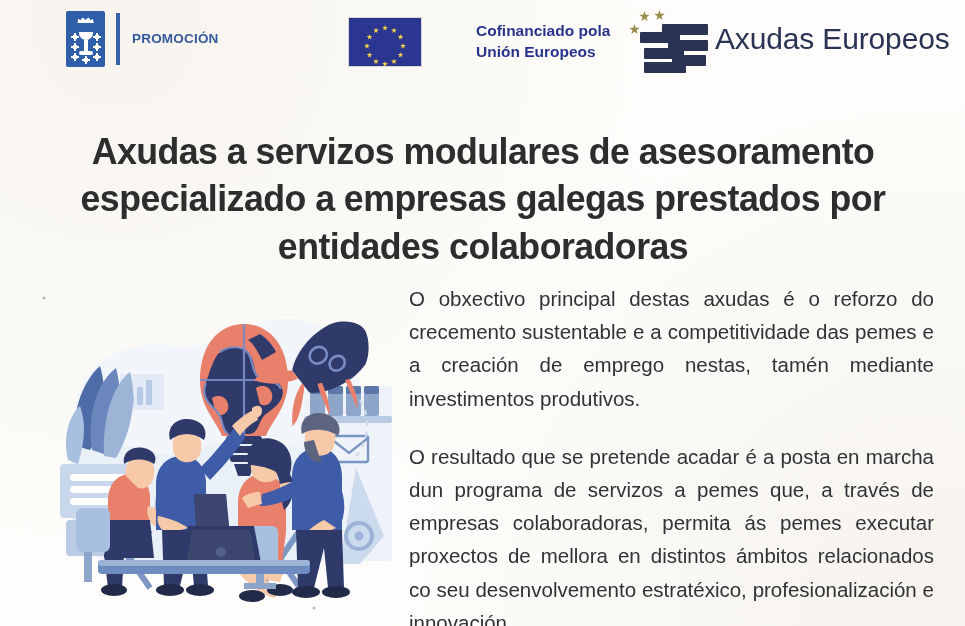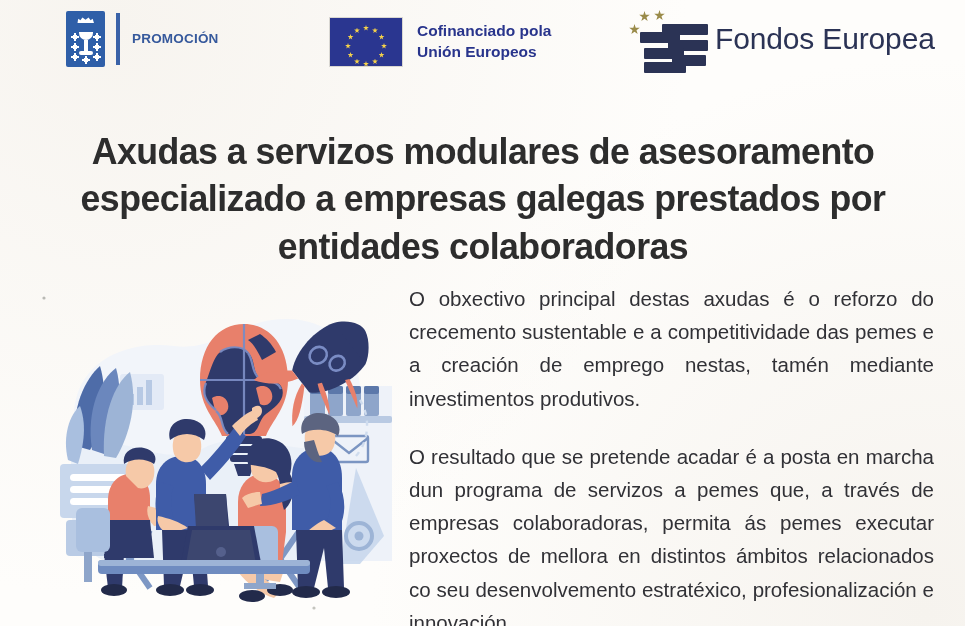--- a/index.html
+++ b/index.html
@@ -63,21 +63,21 @@
   .xunta-shield .cross::after{ left:-1.6px; top:1.2px; width:7.2px; height:1.6px; }
   .divider-bar{
     width:4px; height:52px; background:#3a62a8; margin-left:11px; flex:none;
   }
   .igape-text{
     margin-left:12px; color:#36599c;
     font-size:13.5px; font-weight:bold; line-height:1.42; letter-spacing:.015em;
   }
 
   
-  #logo-eu{ left:329px; top:17px; }
+  #logo-eu{ left:348px; top:17px;gap:40px; }
   .eu-flag{
     width:72px; height:48px; background:#2a3690; position:relative; flex:none;
     border:1px solid #d9d7d2;
   }
   .eu-flag .star{
     position:absolute; width:6px; height:6px;
     background:#f5d24a;
     clip-path:polygon(50% 0%,61% 35%,98% 35%,68% 57%,79% 91%,50% 70%,21% 91%,32% 57%,2% 35%,39% 35%);
   }
   .eu-caption{
@@ -182,21 +182,21 @@
         <div class="gstar" style="left:21px; top:3px;"></div>
         <div class="gstar" style="left:36px; top:2px;"></div>
         <div class="gstar" style="left:11px; top:16px;"></div>
         <div class="bar" style="left:44px; top:16px; width:46px;"></div>
         <div class="bar" style="left:22px; top:24px; width:40px;"></div>
         <div class="bar" style="left:50px; top:32px; width:40px;"></div>
         <div class="bar" style="left:26px; top:40px; width:40px;"></div>
         <div class="bar" style="left:54px; top:47px; width:34px;"></div>
         <div class="bar" style="left:26px; top:54px; width:42px;"></div>
       </div>
-      <div class="fondos-text">Fondos Europea</div>
+      <div class="fondos-text">Axudas Europeos</div>
     </div>
   </div>
 
   <h1 class="heading">Axudas a servizos modulares de asesoramento especializado a empresas galegas prestados por entidades colaboradoras</h1>
 
   <div class="body-wrap">
 
     <div class="illus">
       <svg width="400" height="352" viewBox="0 0 400 352" xmlns="http://www.w3.org/2000/svg">
         <defs>

